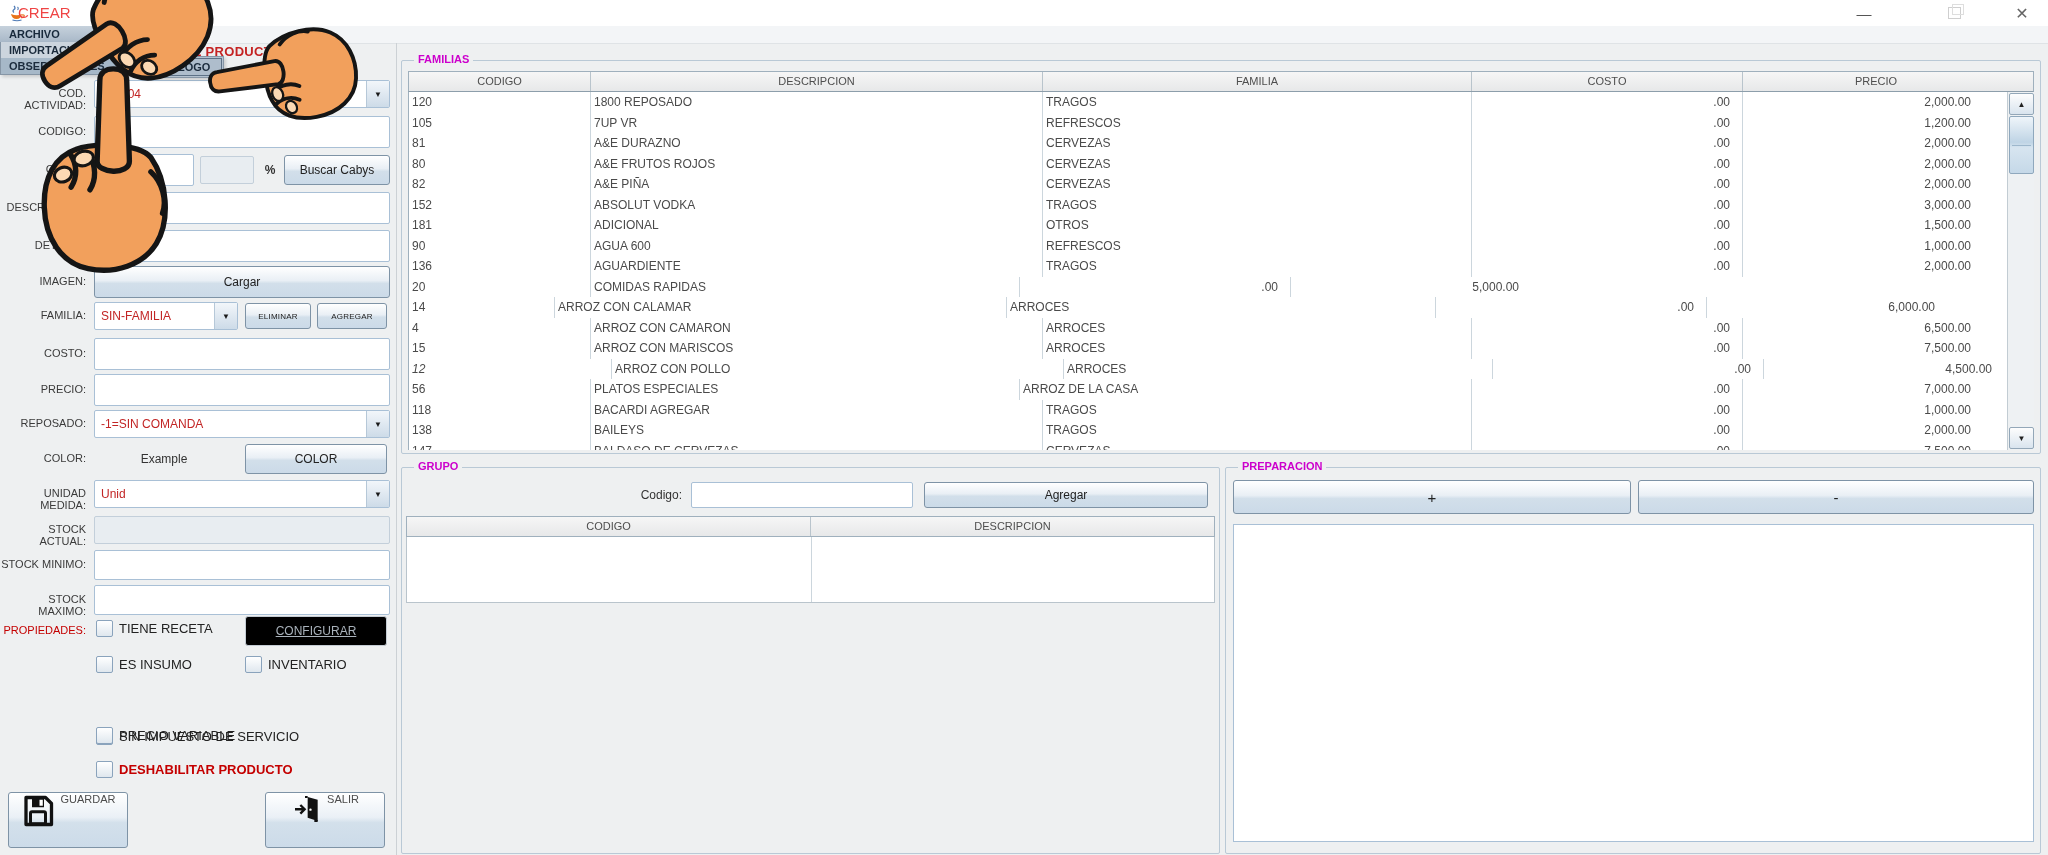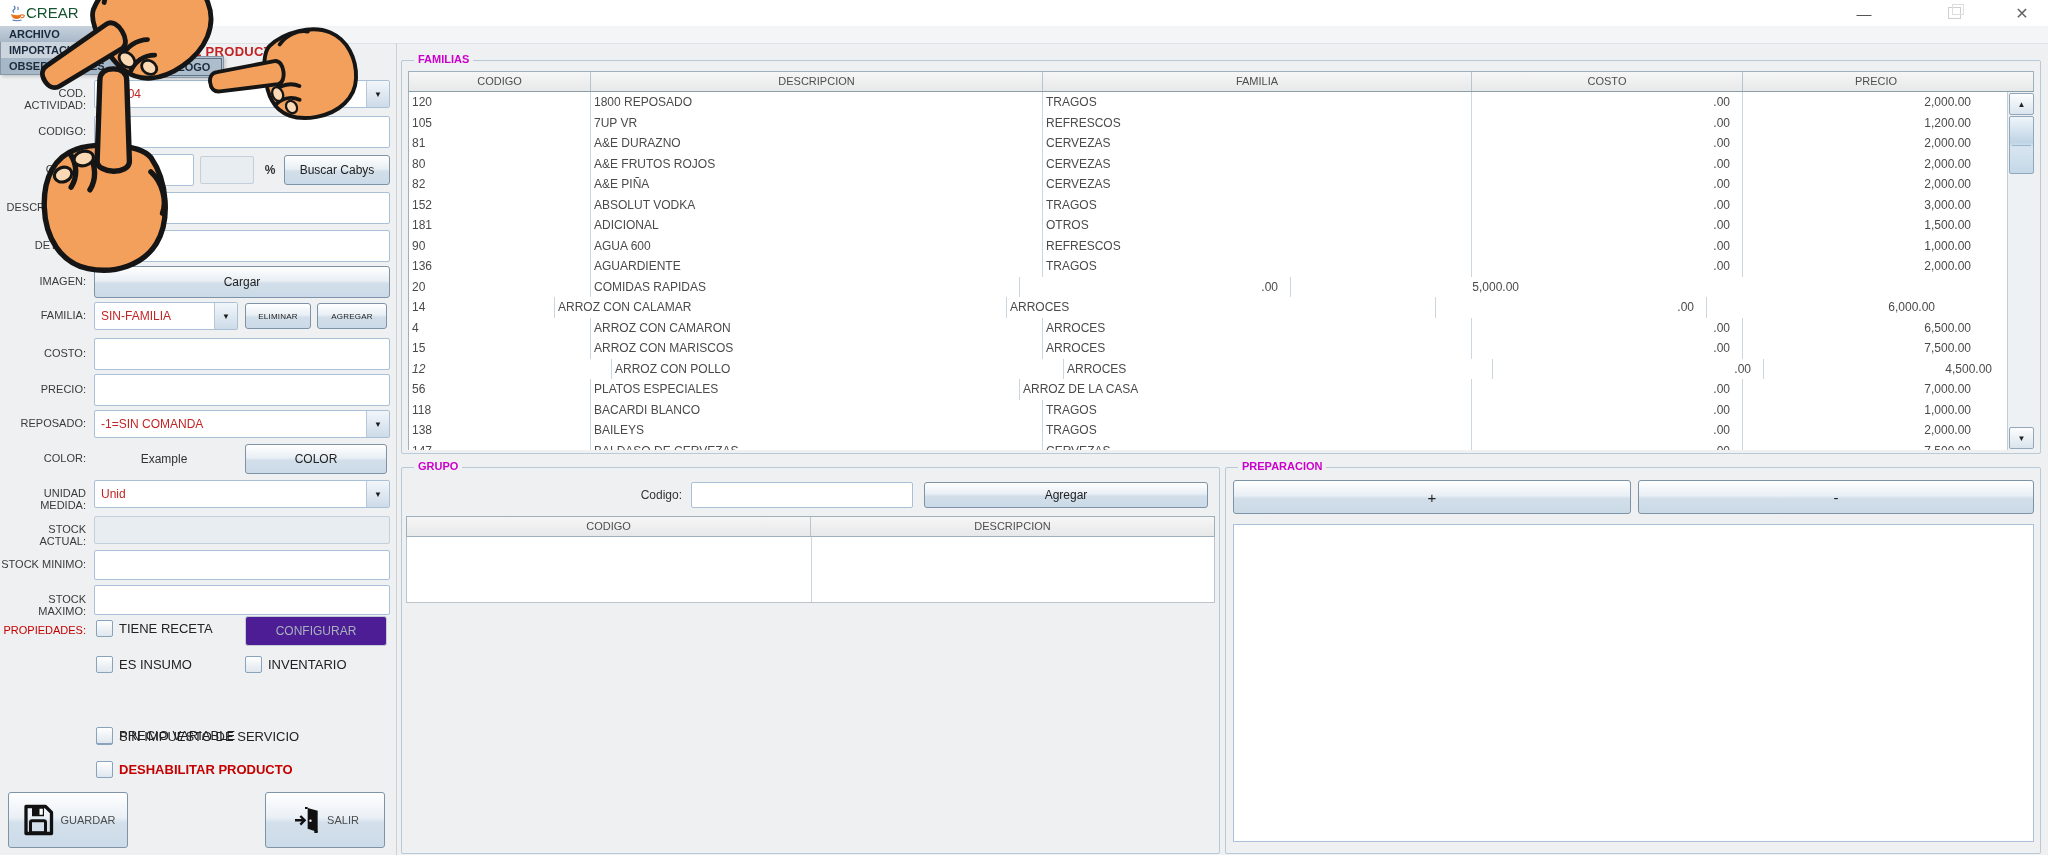--- a/index.html
+++ b/index.html
@@ -1,21 +1,21 @@
 <!DOCTYPE html>
 <html><head>
 <meta charset="utf-8">
 <style>
   html,body{margin:0;padding:0;background:#d8d8d8;}
   .screen{position:relative;width:2048px;height:855px;background:#eef0f1;overflow:hidden;
           font-family:"Liberation Sans",sans-serif;color:#333;}
   
   .titlebar{position:absolute;left:0;top:0;width:2048px;height:26px;background:#ffffff;border-bottom:1px solid #e3e3e3;}
   .app-icon{position:absolute;left:8px;top:4px;width:18px;height:18px;}
-  .win-title{position:absolute;left:26px;top:4px;font-size:15px;color:#14532d;}
+  .win-title{position:absolute;left:18px;top:4px;font-size:15px;color:#ef4444;}
   .wbtn{position:absolute;top:0;width:44px;height:26px;display:flex;align-items:center;justify-content:center;
         font-size:15px;color:#555;}
   .wbtn.min{left:1842px;}
   .wbtn.max{left:1932px;}
   .wbtn.close{left:2000px;color:#666;font-size:16px;}
   .restore-shape{width:11px;height:10px;border:1px solid #cfcfcf;position:relative;background:#fff;}
   .restore-shape:before{content:"";position:absolute;left:3px;top:-4px;width:10px;height:9px;border:1px solid #dedede;}
   
   .menubar{position:absolute;left:0;top:26px;width:2048px;height:17px;background:#f3f5f7;border-bottom:1px solid #dfe3e6;}
   .menu-archivo{position:absolute;left:0;top:0;width:118px;height:17px;background:linear-gradient(#c6d1dc,#a7b7c7);
@@ -38,21 +38,21 @@
   .tf.disabled{background:#e8edf1;border-color:#c3cfda;}
   .combo{position:absolute;background:#fff;border:1px solid #a9c0d6;border-radius:2px;box-sizing:border-box;
       display:flex;align-items:center;}
   .combo .ctext{flex:1;font-size:12px;padding-left:6px;color:#c22525;white-space:nowrap;overflow:hidden;}
   .combo .carrow{width:22px;align-self:stretch;display:flex;align-items:center;justify-content:center;
       font-size:8px;color:#1a1a1a;background:linear-gradient(#f2f6fa,#cddbe8);border-left:1px solid #b6c8d8;}
   .btn{position:absolute;border:1px solid #7e93a6;border-radius:3px;box-sizing:border-box;cursor:default;
       background:linear-gradient(#ffffff,#e9eff5 45%,#d2dfea 55%,#cbdae8);display:flex;align-items:center;justify-content:center;
       font-size:12px;color:#222;}
   .btn.small{font-size:8px;letter-spacing:.2px;}
-  .btn.disabled{background:#4c1d95;border-color:#c4ccd4;color:#a9b2bb;}
+  .btn.disabled{background:#000000;border-color:#c4ccd4;color:#a9b2bb;text-decoration:underline;}
   .chk{position:absolute;display:flex;align-items:center;gap:6px;}
   .chk .box{width:15px;height:15px;border:1px solid #8aa3bc;border-radius:2px;background:linear-gradient(#ffffff,#dfe7ee);}
   .chk .cl{font-size:13px;color:#222;}
   .chk .cl.redb{color:#c40000;font-weight:bold;}
   
   .gbox{position:absolute;border:1px solid #b9c9d6;border-radius:2px;}
   .glabel{position:absolute;top:-8px;left:12px;background:#eef0f1;padding:0 4px;color:#cc00cc;
           font-weight:bold;font-size:11px;}
   
   .ftable{position:absolute;left:6px;top:10px;width:1626px;}
@@ -70,21 +70,21 @@
         background:linear-gradient(#fdfdfd,#d9e4ee);display:flex;align-items:center;justify-content:center;font-size:8px;color:#222;}
   .sthumb{position:absolute;left:1px;top:24px;width:23px;height:56px;border:1px solid #8fa8bd;border-radius:2px;
         background:linear-gradient(#eff5fa,#bfd4e5 45%,#d7e5f0 55%,#c5d8e8);}
   .sthumb:after{content:"";position:absolute;left:2px;right:2px;top:50%;border-top:1px solid #9db7cc;}
   
   .ghead{position:absolute;display:flex;height:21px;border:1px solid #9fb0bd;background:linear-gradient(#f6f6f6,#e7e8e9);box-sizing:border-box;}
   .gbody{position:absolute;background:#fff;border:1px solid #b9c4cc;border-top:none;box-sizing:border-box;}
   .gbody .vline{position:absolute;top:0;bottom:0;border-left:1px solid #ccd6dd;}
   
   .bigbtn{position:absolute;width:120px;height:56px;border:1px solid #7e93a6;border-radius:3px;box-sizing:border-box;
-        background:linear-gradient(#ffffff,#eaf0f6 45%,#d3e0eb 55%,#ccdbe9);display:flex;align-items:center;justify-content:center;gap:4px;}
+        background:linear-gradient(#ffffff,#eaf0f6 45%,#d3e0eb 55%,#ccdbe9);display:flex;align-items:flex-start;justify-content:center;gap:4px;}
   .bigbtn .blab{font-size:11px;color:#4c4c4c;}
   
   .hand{position:absolute;z-index:30;pointer-events:none;}
   .sep-v{position:absolute;left:396px;top:43px;bottom:0;border-left:1px solid #ccd1d5;}
   .plain{position:absolute;font-size:12px;color:#333;}
 </style>
 </head>
 <body>
 
 <div class="screen">
@@ -366,21 +366,21 @@
           </div>
           <div class="frow">
             <div class="fcell" style="width: 182px;">56</div>
             <div class="fcell" style="width: 429px;">PLATOS ESPECIALES</div>
             <div class="fcell" style="width: 452px;">ARROZ DE LA CASA</div>
             <div class="fcell num" style="width: 271px;">.00</div>
             <div class="fcell num" style="width: 240px; border-right: none;">7,000.00</div>
           </div>
           <div class="frow">
             <div class="fcell" style="width: 182px;">118</div>
-            <div class="fcell" style="width: 452px;">BACARDI BLANCO</div>
+            <div class="fcell" style="width: 452px;">BACARDI AGREGAR</div>
             <div class="fcell" style="width: 429px;">TRAGOS</div>
             <div class="fcell num" style="width: 271px;">.00</div>
             <div class="fcell num" style="width: 240px; border-right: none;">1,000.00</div>
           </div>
           <div class="frow">
             <div class="fcell" style="width: 182px;">138</div>
             <div class="fcell" style="width: 452px;">BAILEYS</div>
             <div class="fcell" style="width: 429px;">TRAGOS</div>
             <div class="fcell num" style="width: 271px;">.00</div>
             <div class="fcell num" style="width: 240px; border-right: none;">2,000.00</div>

